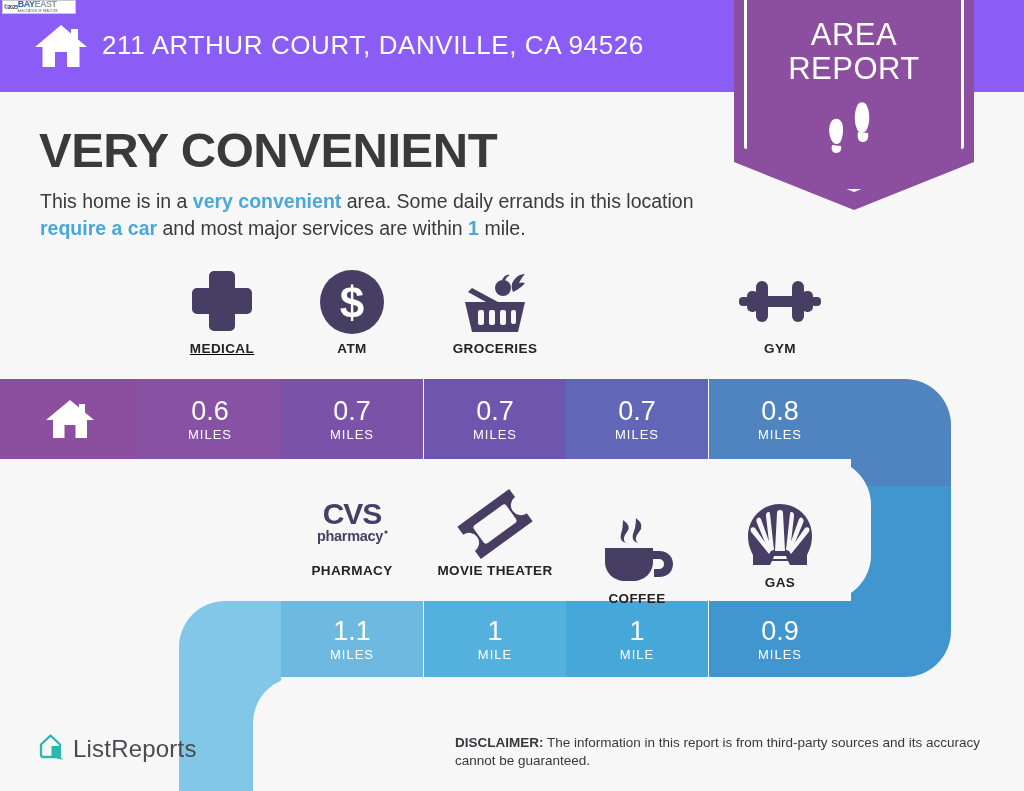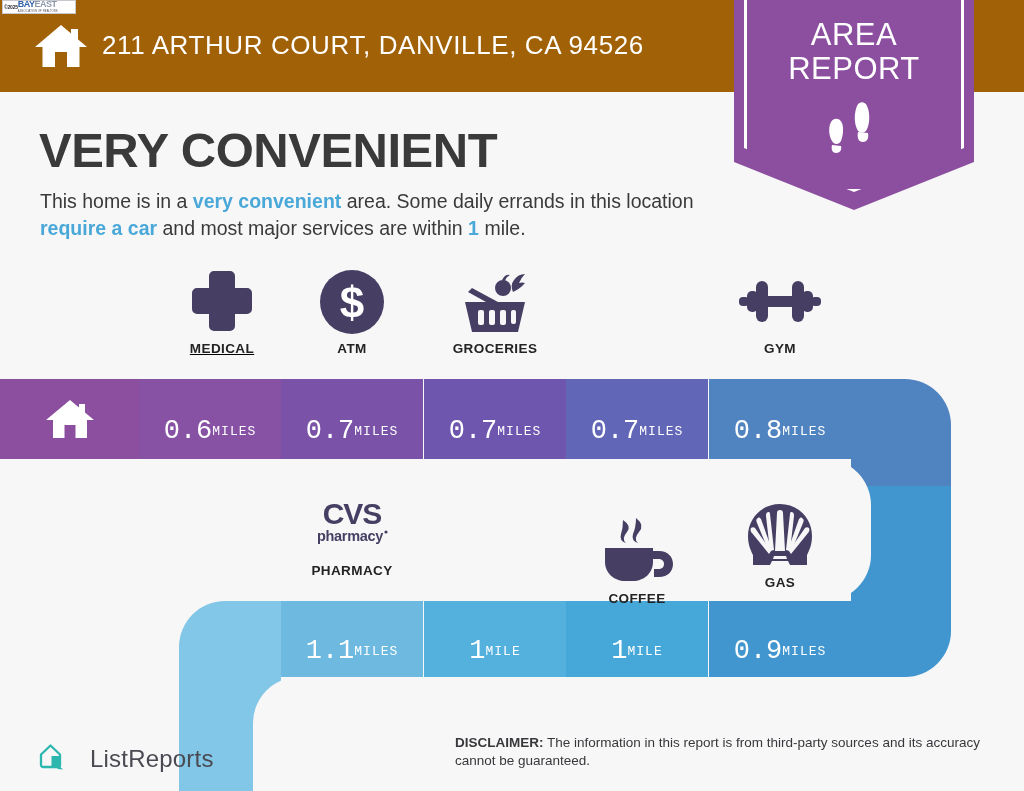--- a/index.html
+++ b/index.html
@@ -8,21 +8,21 @@
     width: 1024px; height: 791px;
     background: #f7f7f8;
     font-family: "Liberation Sans", sans-serif;
     overflow: hidden;
   }
   #page { position: relative; width: 1024px; height: 791px; background: #f7f7f8; }
 
   
   .header {
     position: absolute; left: 0; top: 0; width: 1024px; height: 92px;
-    background: #a16207;
+    background: #8b5cf6;
   }
   .mls-logo {
     position: absolute; left: 2px; top: 0px; width: 74px; height: 14px;
     background: #ffffff; border: 1px solid #c8c8cf;
     display: flex; align-items: center; overflow: hidden;
   }
   .mls-copy {
     font-size: 5px; color: #2b2b33; font-weight: 700;
     padding-left: 1px; letter-spacing: -0.2px; line-height: 6px;
   }
@@ -79,36 +79,35 @@
   .iconlabel {
     margin-top: 7px; font-size: 13.5px; font-weight: 700;
     color: #232323; letter-spacing: 0.4px;
   }
 
   
   .barwrap { position: absolute; left: 0; top: 0; width: 1024px; height: 791px; }
 
   .seg { position: absolute; }
   .segtext {
-    position: absolute; left: 0; top: 12px; width: 100%; height: 100%;
-    display: flex; flex-direction: row; align-items: center; justify-content: center;
+    position: absolute; left: 0; top: 0; width: 100%; height: 100%;
+    display: flex; flex-direction: column; align-items: center; justify-content: center;
     color: #ffffff;
-    font-family: Liberation Mono, monospace;
   }
   .segnum { font-size: 27px; line-height: 29px; font-weight: 400; }
   .segunit { font-size: 13px; letter-spacing: 1px; margin-top: 1px; }
 
   .homecell {
     position: absolute; display: flex; align-items: center; justify-content: center;
   }
 
   
   .lr-logo {
     position: absolute; left: 38px; top: 733px;
-    display: flex; align-items: center; gap: 26px; z-index: 9; margin-top: 10px;
+    display: flex; align-items: center; gap: 9px; z-index: 9;
   }
   .lr-name { font-size: 24px; color: #4a4a52; letter-spacing: 0.2px; }
   .disclaimer {
     position: absolute; left: 455px; top: 734px; width: 540px;
     font-size: 13.5px; line-height: 18px; color: #38383c;
   }
   .disclaimer b { font-weight: 700; }
 </style>
 </head>
 <body>
@@ -266,20 +265,31 @@
       <circle cx="80" cy="35" r="1.6" fill="#463f63"></circle>
     </svg>
         </div>
         <div class="iconlabel">PHARMACY</div>
       </div>
       <div class="seg" style="left: 424px; top: 601px; width: 142px; height: 76px; background: rgb(84, 176, 221);">
         <div class="segtext">
           <div class="segnum">1</div>
           <div class="segunit">MILE</div>
         </div>
+      </div>
+      <div class="iconcell" style="left: 424px; top: 492px;">
+        <div class="iconart">
+          <svg width="76" height="72" viewBox="0 0 76 72">
+      <g transform="rotate(-36 38 36)">
+        <path fill="#463f63" d="M6 16 h64 v10 a8 8 0 0 0 0 20 v10 h-64 v-10 a8 8 0 0 0 0 -20 z"></path>
+        <rect x="18" y="25" width="40" height="22" rx="3" fill="#f7f7f8"></rect>
+      </g>
+    </svg>
+        </div>
+        <div class="iconlabel">MOVIE THEATER</div>
       </div>
       <div class="seg" style="left: 566px; top: 601px; width: 142px; height: 76px; background: rgb(69, 168, 216);">
         <div class="segtext">
           <div class="segnum">1</div>
           <div class="segunit">MILE</div>
         </div>
       </div>
       <div class="iconcell" style="left: 566px; top: 520px;">
         <div class="iconart">
           <svg width="76" height="72" viewBox="0 0 76 72">

